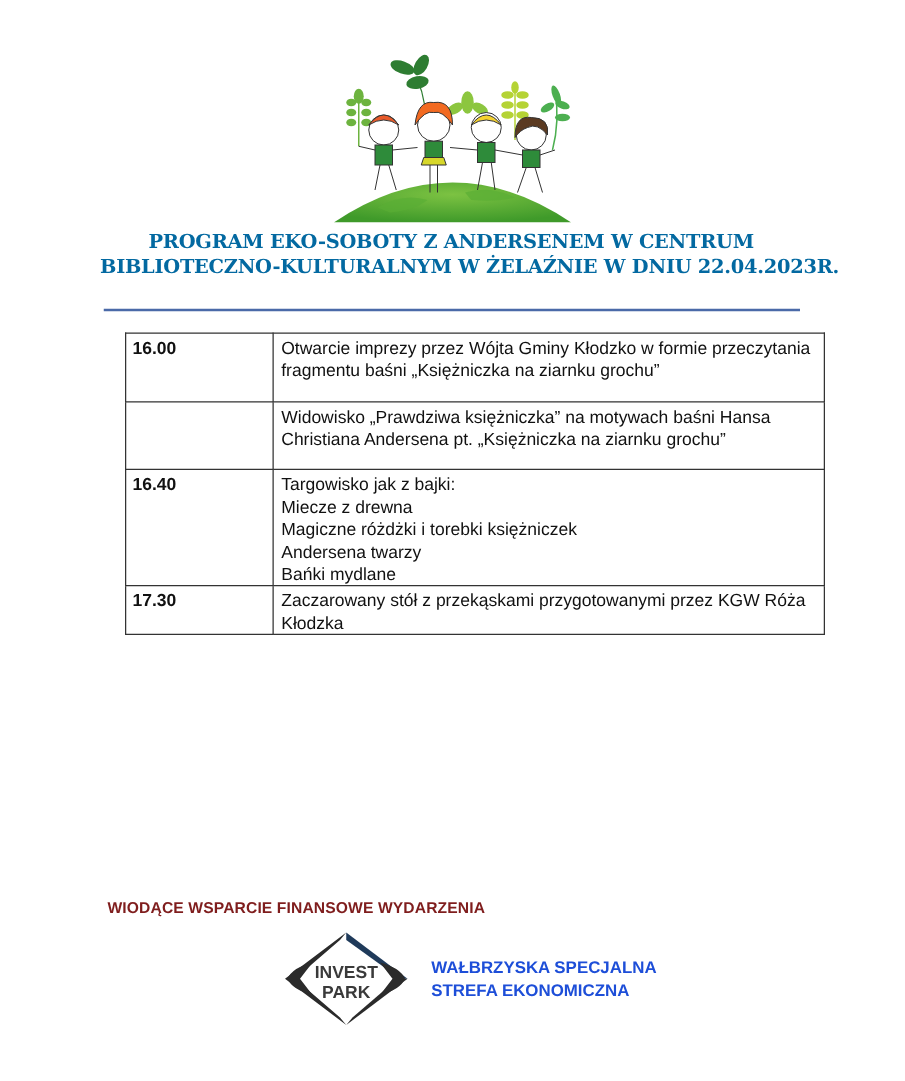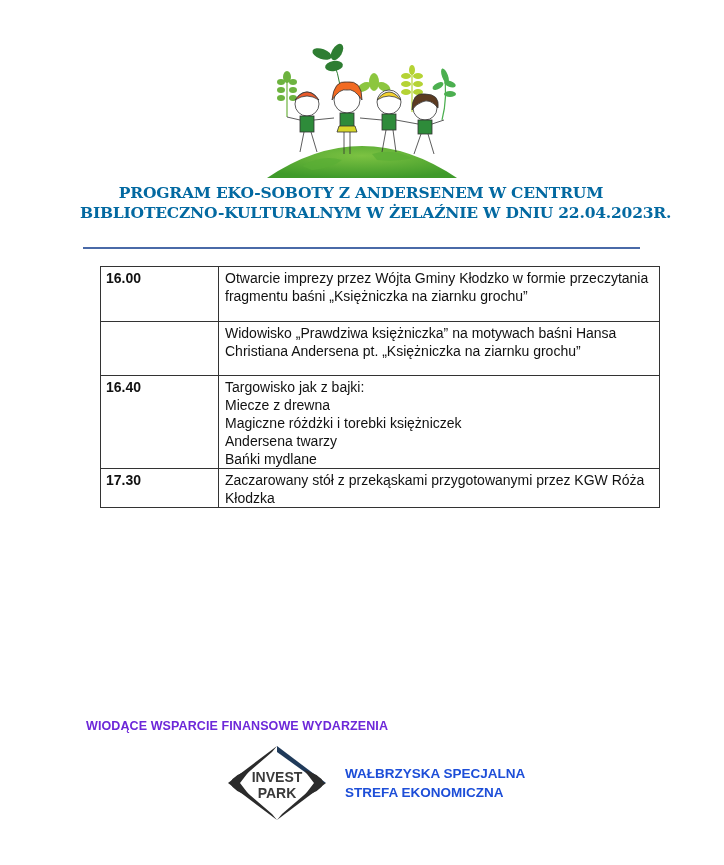--- a/index.html
+++ b/index.html
@@ -5,21 +5,21 @@
   html, body { margin: 0; padding: 0; background: #ffffff; }
   body { width: 724px; height: 865px; position: relative; overflow: hidden; font-family: "Liberation Sans", sans-serif; color: #111; }
   .hero { position: absolute; left: 262px; top: 42px; width: 200px; height: 136px; }
   .title { position: absolute; left: 80px; top: 183px; width: 562px; text-align: center; color: #0369a1; font-family: "DejaVu Serif", serif; font-weight: bold; font-size: 15.5px; line-height: 20px; letter-spacing: -0.2px; }
   .title div { white-space: nowrap; }
   .rule { position: absolute; left: 83px; top: 247px; width: 557px; height: 2px; background: #4a6aa8; }
   table.prog { position: absolute; left: 80px; top: 266px; width: 560px; border-collapse: collapse; font-size: 14px; line-height: 18px; margin-left: 20px; }
   table.prog td { border: 1px solid #333; vertical-align: top; padding: 2px 0 0 5px; }
   table.prog td.time { width: 112px; font-weight: bold; }
   table.prog td.desc { padding-left: 6px; }
-  .sponsor-head { position: absolute; left: 86px; top: 719px; color: #6d28d9; font-weight: bold; font-size: 12.5px; letter-spacing: 0.1px; }
+  .sponsor-head { position: absolute; left: 86px; top: 719px; color: #7f1d1d; font-weight: bold; font-size: 12.5px; letter-spacing: 0.1px; }
   .logo { position: absolute; left: 220px; top: 744px; width: 114px; height: 78px; }
   .sez { position: absolute; left: 345px; top: 764px; color: #1d4ed8; font-weight: bold; font-size: 13.5px; line-height: 19px; }
 </style>
 </head>
 <body>
 
 <svg class="hero" viewBox="0 0 200 136">
   <defs>
     <radialGradient id="globe" cx="50%" cy="30%" r="70%">
       <stop offset="0%" stop-color="#7cc242"></stop>

